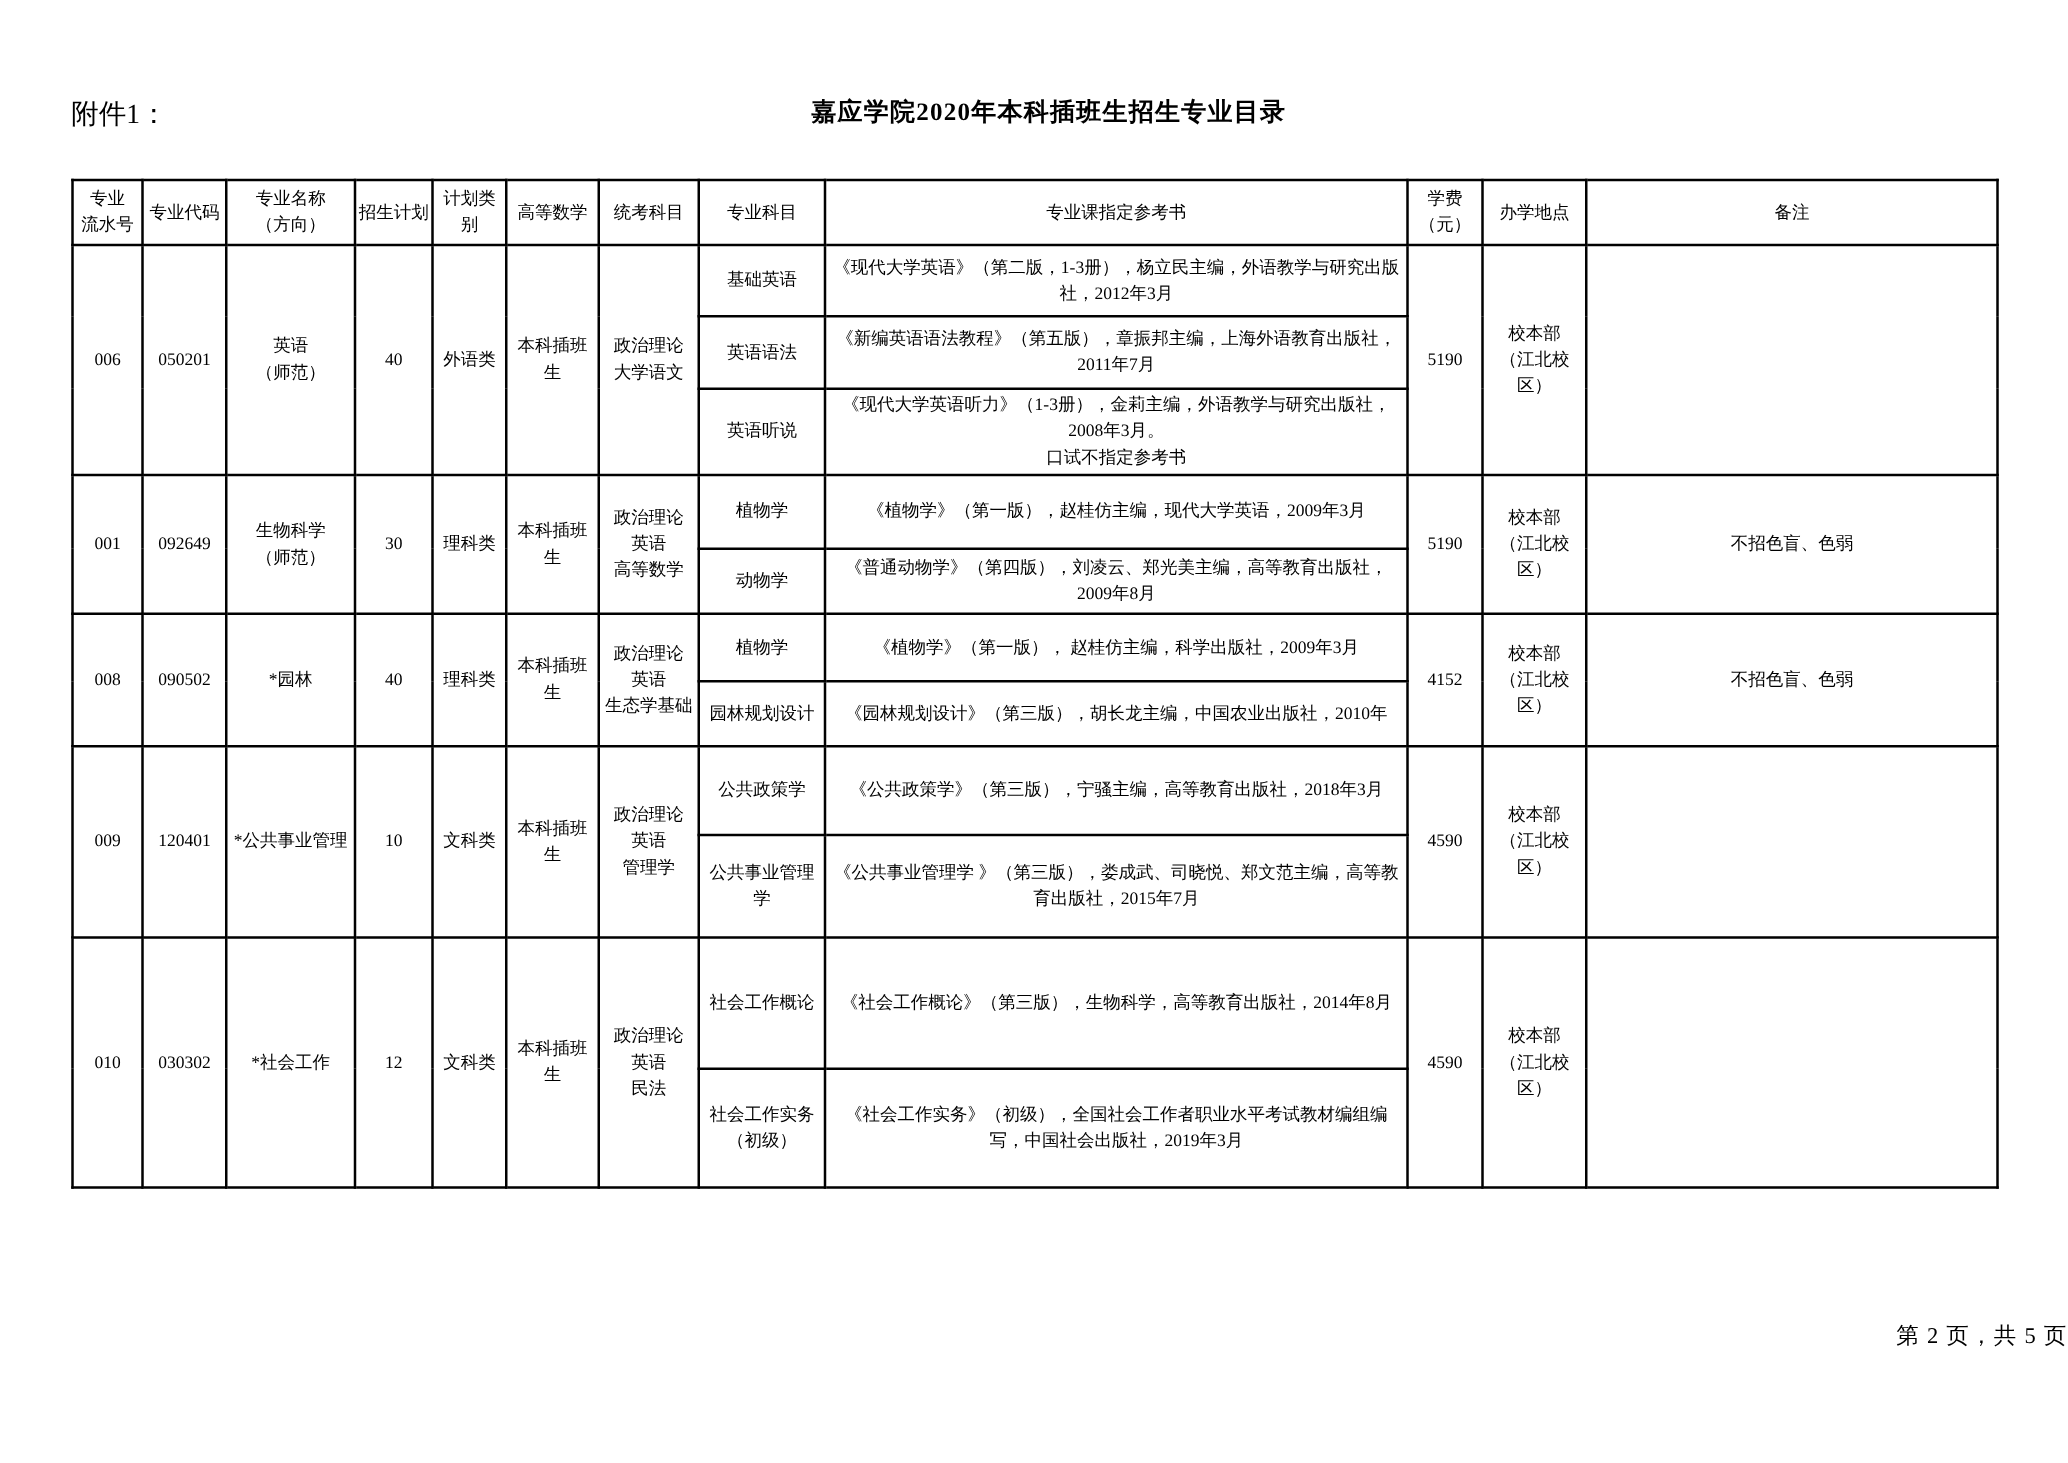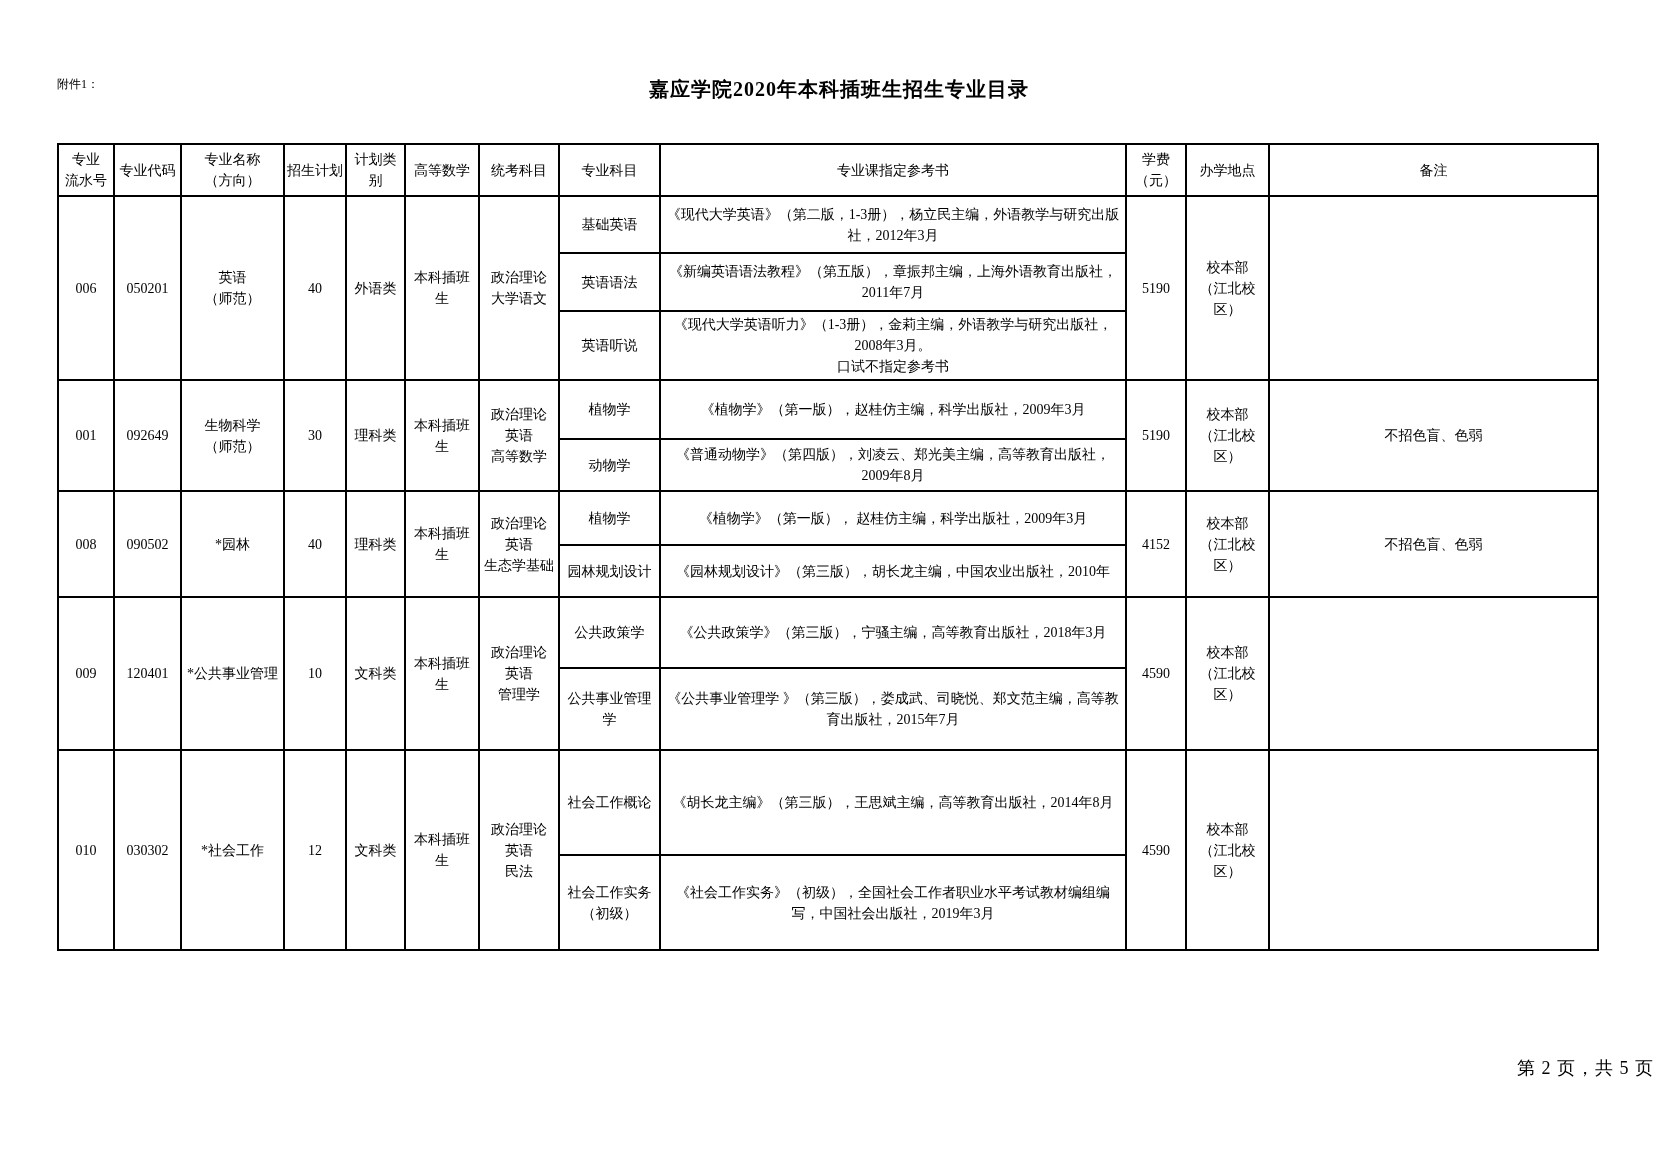--- a/index.html
+++ b/index.html
@@ -3,21 +3,21 @@
 <meta charset="utf-8">
 <style>
   * { margin:0; padding:0; box-sizing:border-box; }
   html,body { background:#ffffff; }
   body {
     width:1654px; height:1170px; position:relative;
     font-family:"Liberation Serif", serif; color:#000;
   }
   .attachment {
     position:absolute; left:57px; top:76px;
-    font-size:12px;
+    font-size:22px;
   }
   .doc-title {
     position:absolute; left:12px; top:76px; width:100%;
     text-align:center; font-size:20px; font-weight:bold;
     letter-spacing:1px;
   }
   table.catalog {
     position:absolute; left:57px; top:143px; width:1540px;
     border-collapse:collapse; table-layout:fixed;
   }
@@ -109,21 +109,21 @@
     <td rowspan="2">092649</td>
     <td rowspan="2">生物科学
 （师范）</td>
     <td rowspan="2">30</td>
     <td rowspan="2">理科类</td>
     <td rowspan="2">本科插班生</td>
     <td rowspan="2">政治理论
 英语
 高等数学</td>
     <td>植物学</td>
-    <td class="book">《植物学》（第一版），赵桂仿主编，科学出版社，2009年3月</td>
+    <td class="book">《植物学》（第一版），赵桂仿主编，现代大学英语，2009年3月</td>
     <td rowspan="2">5190</td>
     <td rowspan="2">校本部
 （江北校区）</td>
     <td rowspan="2">不招色盲、色弱</td>
   </tr>
   <tr style="height:52px">
     <td>动物学</td>
     <td class="book">《普通动物学》（第四版），刘凌云、郑光美主编，高等教育出版社，2009年8月</td>
   </tr>
 
@@ -175,21 +175,21 @@
     <td rowspan="2">010</td>
     <td rowspan="2">030302</td>
     <td rowspan="2">*社会工作</td>
     <td rowspan="2">12</td>
     <td rowspan="2">文科类</td>
     <td rowspan="2">本科插班生</td>
     <td rowspan="2">政治理论
 英语
 民法</td>
     <td>社会工作概论</td>
-    <td class="book">《胡长龙主编》（第三版），王思斌主编，高等教育出版社，2014年8月</td>
+    <td class="book">《社会工作概论》（第三版），生物科学，高等教育出版社，2014年8月</td>
     <td rowspan="2">4590</td>
     <td rowspan="2">校本部
 （江北校区）</td>
     <td rowspan="2"></td>
   </tr>
   <tr style="height:95px">
     <td>社会工作实务
 （初级）</td>
     <td class="book">《社会工作实务》（初级），全国社会工作者职业水平考试教材编组编写，中国社会出版社，2019年3月</td>
   </tr>

